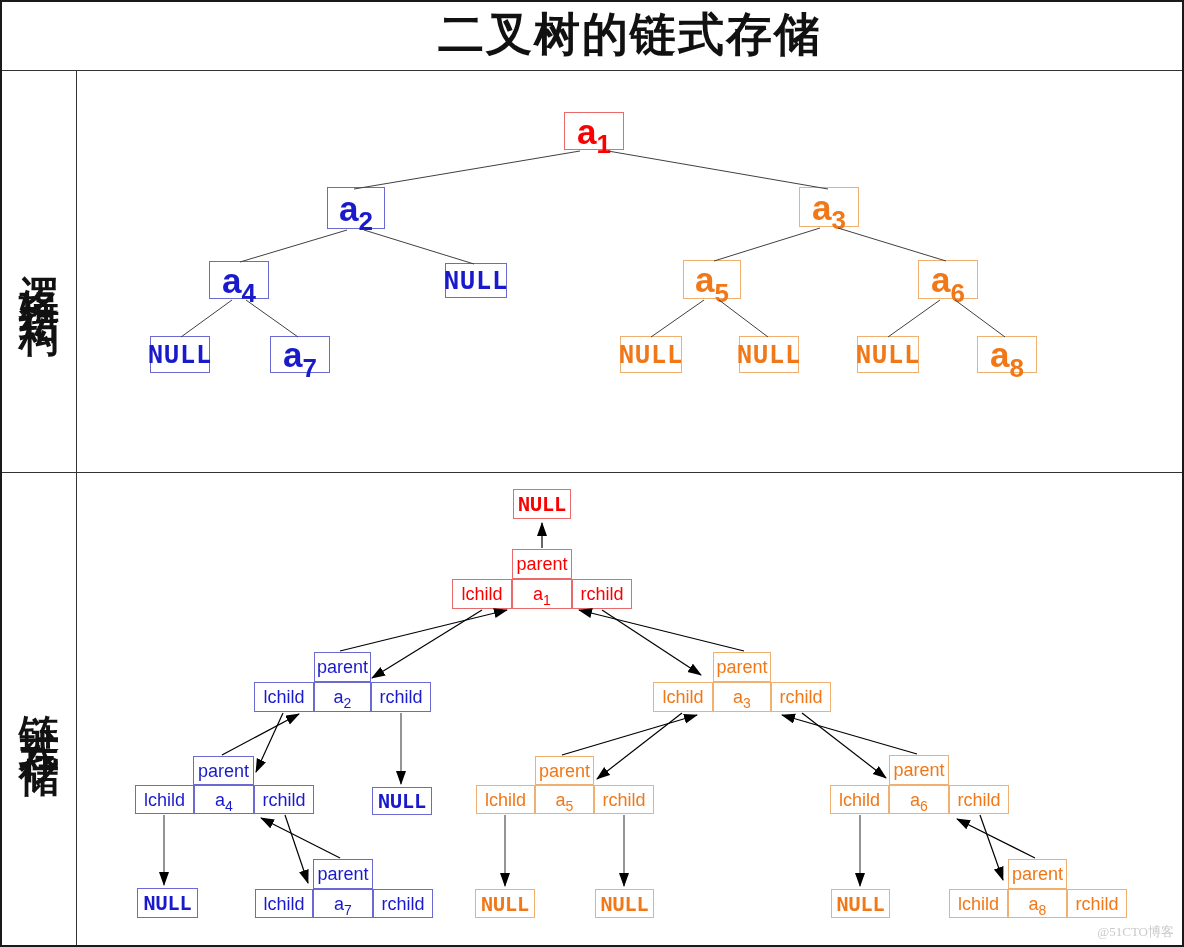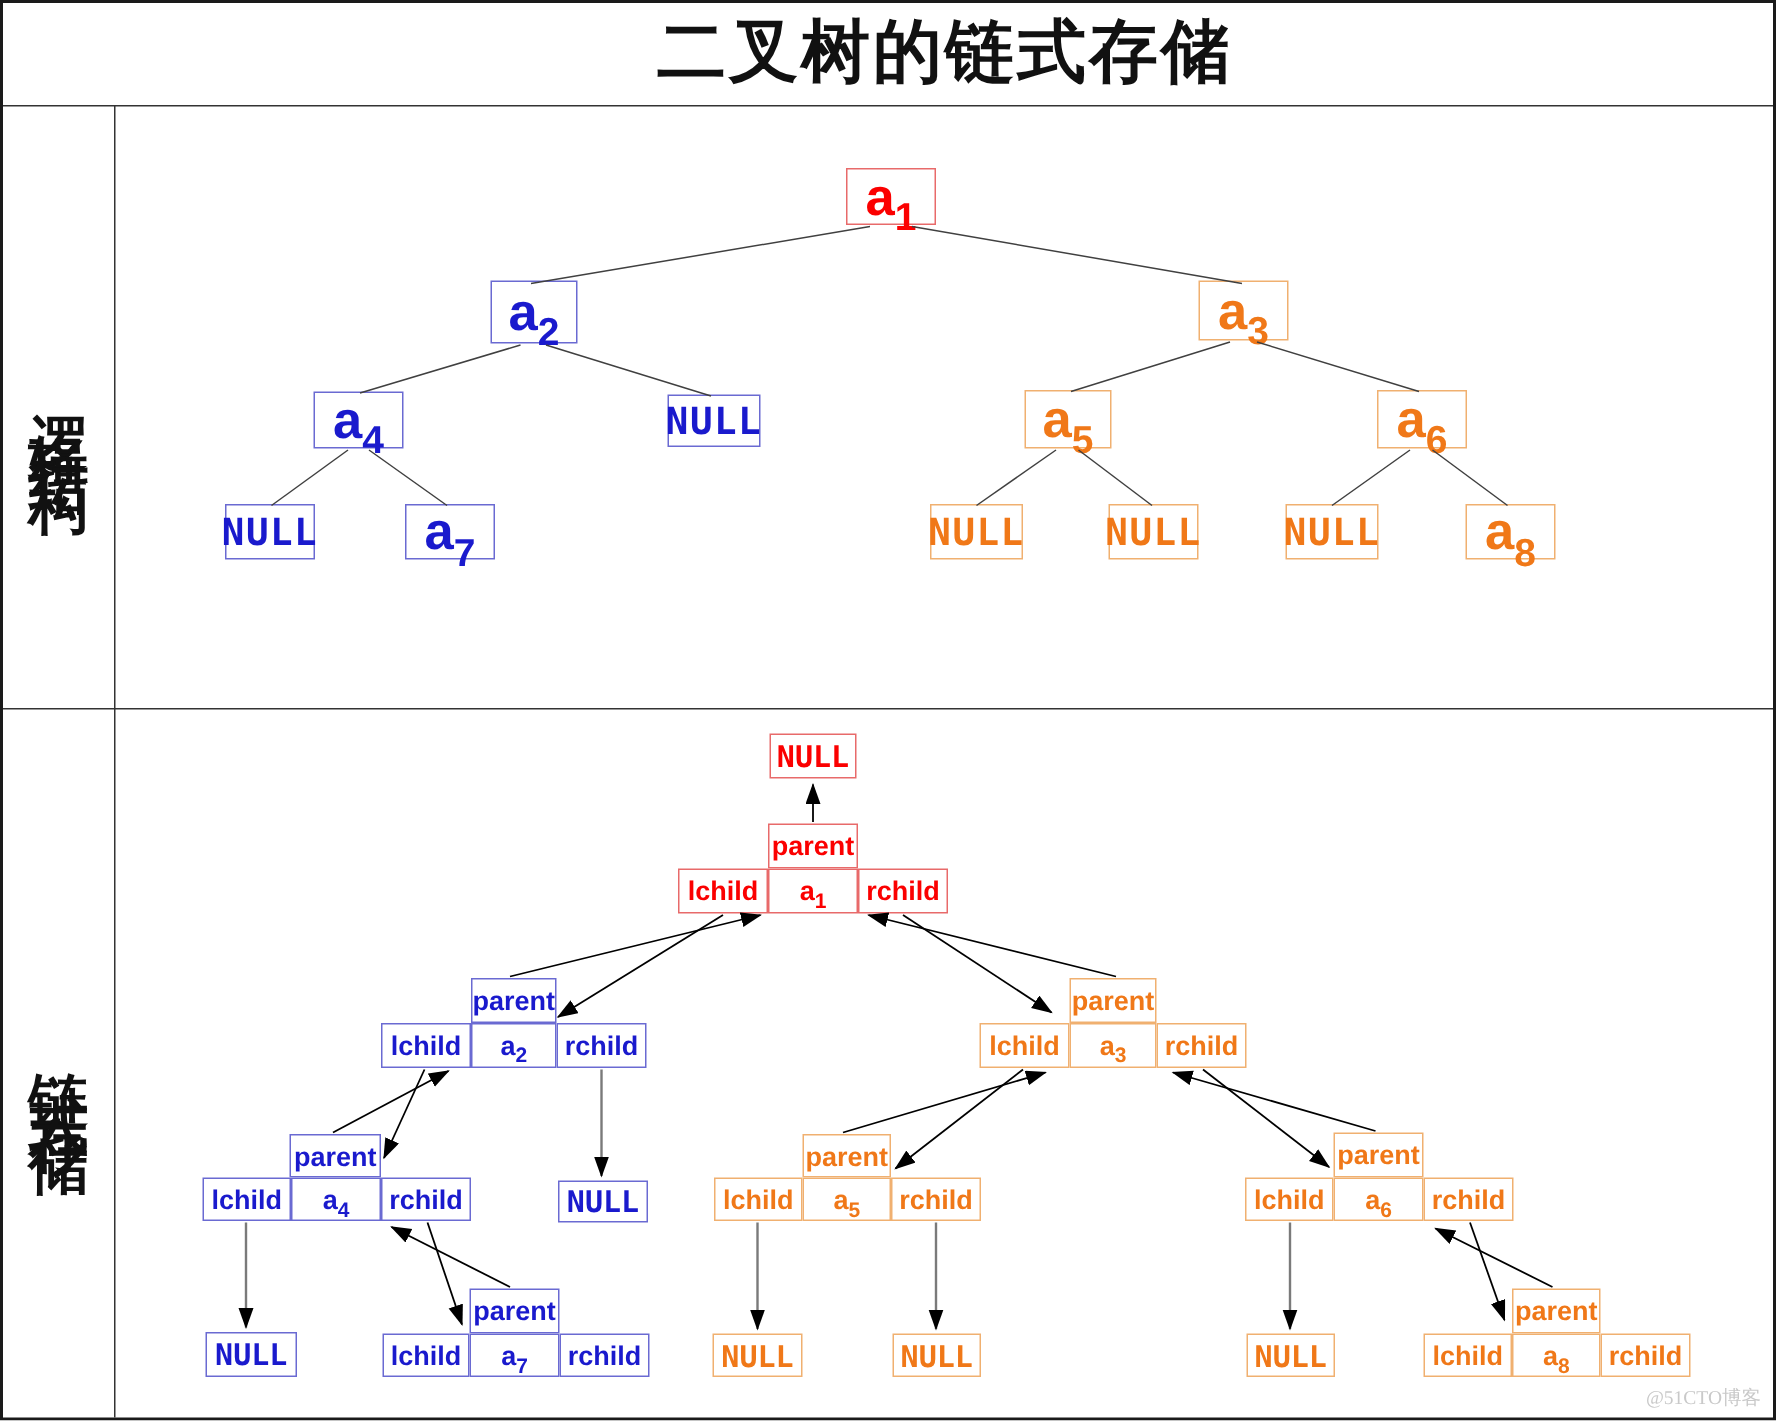--- a/index.html
+++ b/index.html
@@ -23,21 +23,21 @@
   .box{position:absolute;background:#fff;box-sizing:border-box;
        display:flex;align-items:center;justify-content:center;white-space:nowrap;}
   .red    {border:1px solid #e86a6a;color:#fb0000;}
   .blue   {border:1px solid #6a6ad2;color:#1a1acd;}
   .orange {border:1px solid #f0b070;color:#f07818;}
   
   .tnode{font-weight:bold;font-size:35px;line-height:1;}
   .tnode .sub{font-size:26px;position:relative;top:13px;}
   .tnull{font-family:"DejaVu Sans Mono",monospace;font-weight:bold;font-size:25px;letter-spacing:1px;}
   
-  .cell{font-weight:bold;font-size:18px;line-height:1;}
+  .cell{font-weight:normal;font-size:18px;line-height:1;}
   .cell .sub{font-size:14px;position:relative;top:6px;}
   .cnull{font-family:"DejaVu Sans Mono",monospace;font-weight:bold;font-size:20px;}
   #wires{position:absolute;left:0;top:0;pointer-events:none;}
   .watermark{position:absolute;right:8px;bottom:4px;font-size:13px;color:#c9c9c9;
              font-family:Liberation Serif, serif;}
 </style>
 </head>
 <body>
 
 <div id="canvas">

